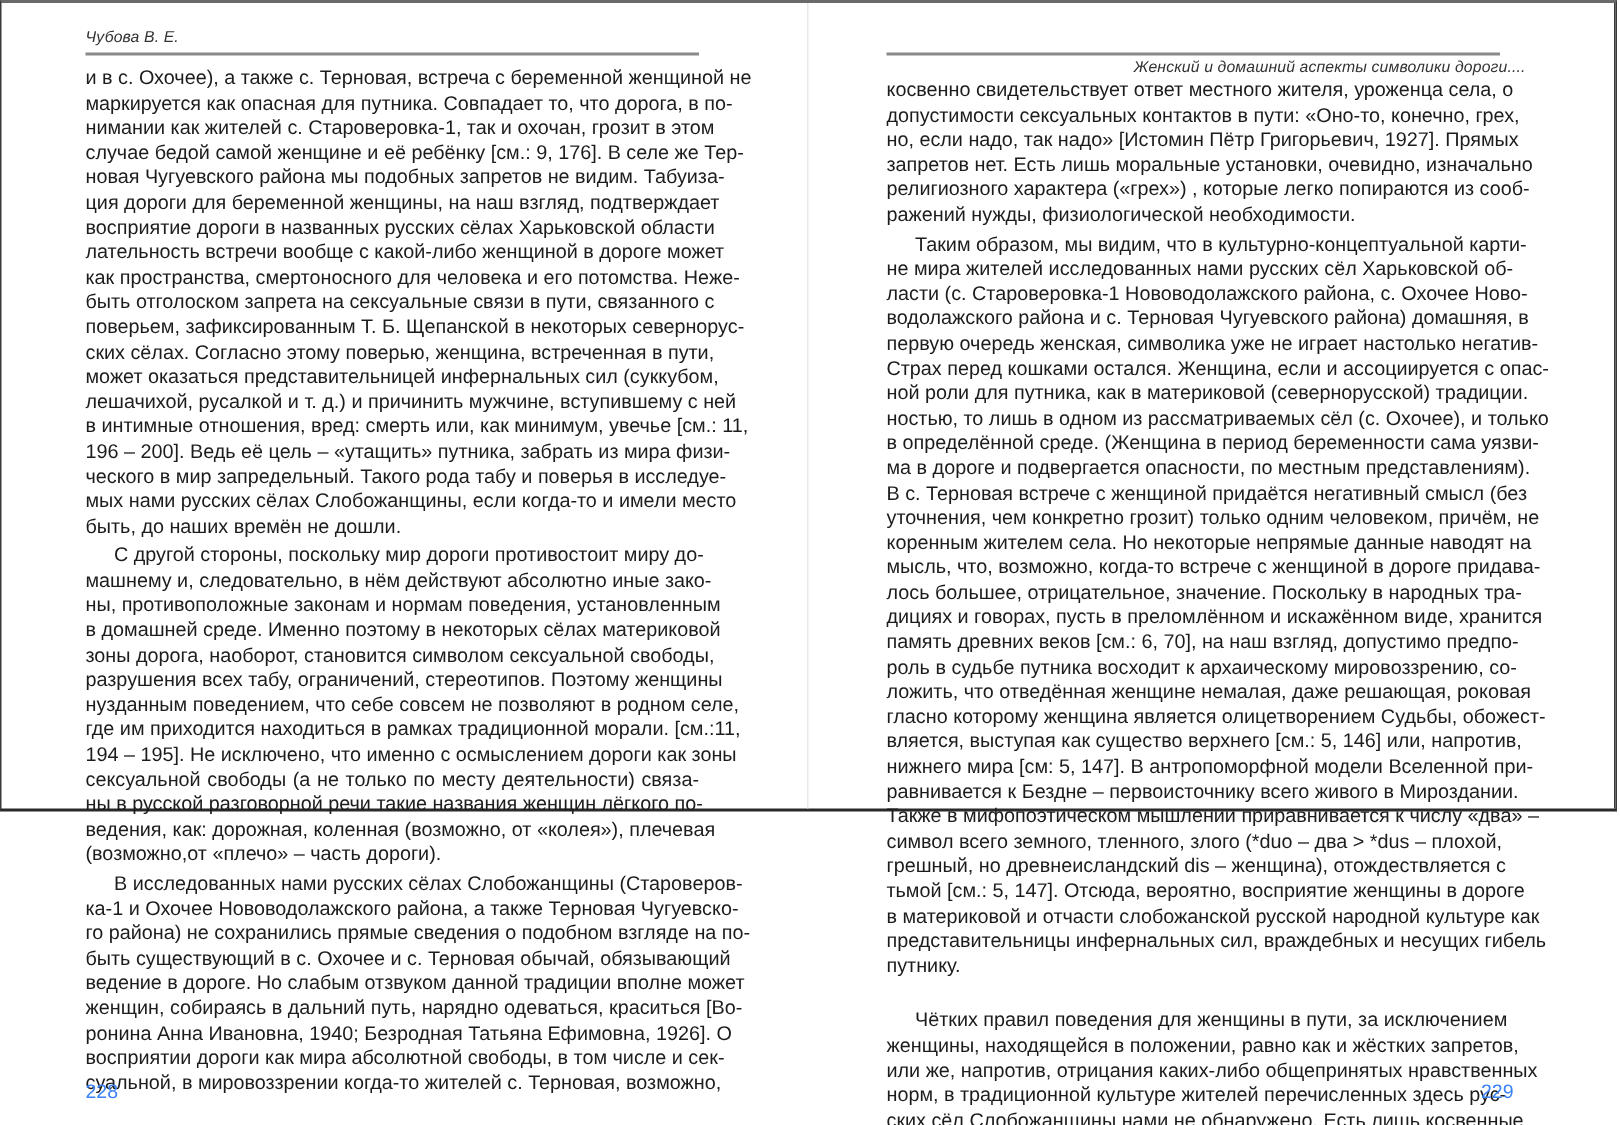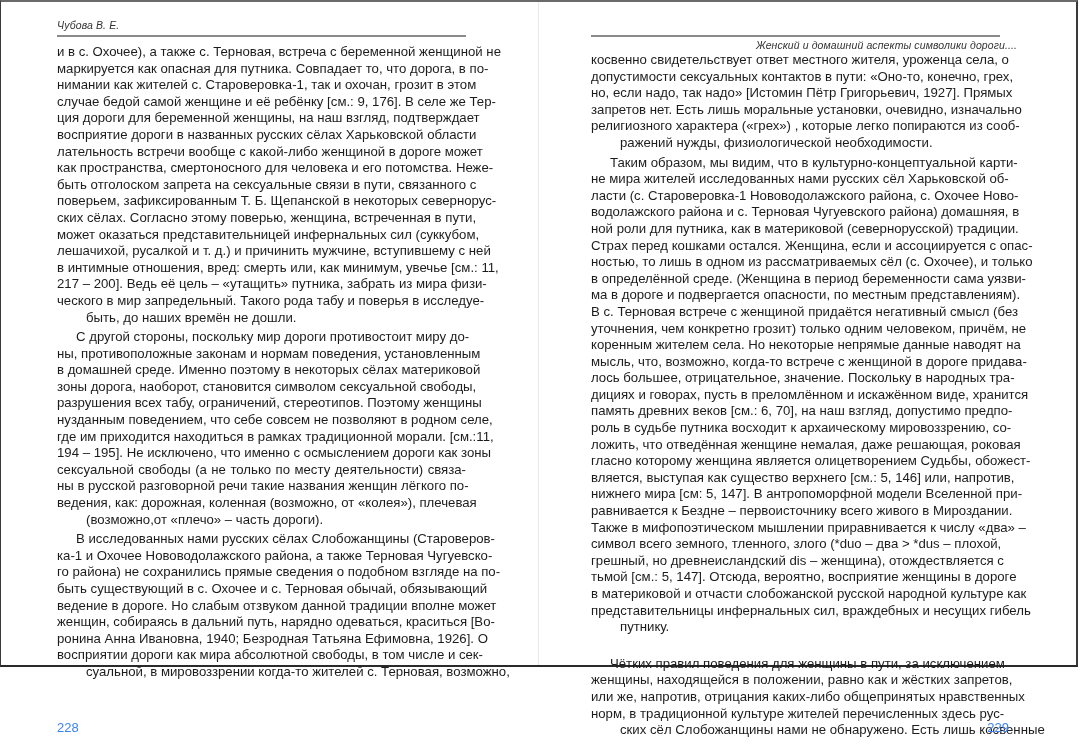--- a/index.html
+++ b/index.html
@@ -4,21 +4,21 @@
 <style>
   html, body { margin: 0; padding: 0; }
   body {
     width: 1080px; height: 750px; overflow: hidden;
     background: #ffffff;
     font-family: "Liberation Sans", sans-serif;
     color: #1a1a1a;
   }
   .spread {
     position: relative;
-    width: 1078px; height: 667px;
+    width: 1078px; height: 541px;
     border: 1px solid #3a3a3a;
     border-top: 2px solid #6a6a6a;
     border-bottom: 2px solid #2a2a2a;
     box-sizing: border-box;
     display: flex;
     background: #fff;
   }
   .page {
     position: relative;
     width: 539px; height: 100%;
@@ -50,21 +50,21 @@
     width: 409px;
     font-size: 13.2px;
     line-height: 16.6px;
     text-align: justify;
     color: #1c1c1c;
   }
   .page.left .body-text { left: 56px; }
   .page.right .body-text { left: 52px; top: 50px; }
   .body-text p { margin: 0 0 3px 0; }
   .body-text .line { display: block; text-align: justify; text-align-last: justify; white-space: nowrap; }
-  .body-text .line.last { text-align-last: left; margin-left: 29px; }
+  .body-text .line.last { text-align-last: left; }
   .body-text .it { }
   .page-number {
     position: absolute;
     top: 718px;
     font-size: 13px;
     color: #3b82f6;
   }
   .page.left .page-number { left: 56px; }
   .page.right .page-number { right: 67px; }
 </style>
@@ -74,36 +74,39 @@
 <div class="spread">
   <div class="page left">
     <div class="running-head">Чубова В. Е.</div>
     <div class="head-rule"></div>
     <div class="body-text" id="left-body">
         <p>
           <span class="line">и в с. Охочее), а также с. Терновая, встреча с беременной женщиной не</span>
           <span class="line">маркируется как опасная для путника. Совпадает то, что дорога, в по-</span>
           <span class="line">нимании как жителей с. Староверовка-1, так и охочан, грозит в этом</span>
           <span class="line">случае бедой самой женщине и её ребёнку [см.: 9, 176]. В селе же Тер-</span>
+          <span class="line">новая Чугуевского района мы подобных запретов не видим. Табуиза-</span>
           <span class="line">ция дороги для беременной женщины, на наш взгляд, подтверждает</span>
           <span class="line">восприятие дороги в названных русских сёлах Харьковской области</span>
           <span class="line">лательность встречи вообще с какой-либо женщиной в дороге может</span>
           <span class="line">как пространства, смертоносного для человека и его потомства. Неже-</span>
           <span class="line">быть отголоском запрета на сексуальные связи в пути, связанного с</span>
           <span class="line">поверьем, зафиксированным Т. Б. Щепанской в некоторых севернорус-</span>
           <span class="line">ских сёлах. Согласно этому поверью, женщина, встреченная в пути,</span>
           <span class="line">может оказаться представительницей инфернальных сил (суккубом,</span>
           <span class="line">лешачихой, русалкой и т. д.) и причинить мужчине, вступившему с ней</span>
           <span class="line">в интимные отношения, вред: смерть или, как минимум, увечье [см.: 11,</span>
-          <span class="line">217 – 200]. Ведь её цель – «утащить» путника, забрать из мира физи-</span>
+          <span class="line">196 – 200]. Ведь её цель – «утащить» путника, забрать из мира физи-</span>
           <span class="line">ческого в мир запредельный. Такого рода табу и поверья в исследуе-</span>
+          <span class="line">мых нами русских сёлах Слобожанщины, если когда-то и имели место</span>
           <span class="line last">быть, до наших времён не дошли.</span>
         </p>
         <p>
           <span class="line" style="padding-left: 19px;">С другой стороны, поскольку мир дороги противостоит миру до-</span>
+          <span class="line">машнему и, следовательно, в нём действуют абсолютно иные зако-</span>
           <span class="line">ны, противоположные законам и нормам поведения, установленным</span>
           <span class="line">в домашней среде. Именно поэтому в некоторых сёлах материковой</span>
           <span class="line">зоны дорога, наоборот, становится символом сексуальной свободы,</span>
           <span class="line">разрушения всех табу, ограничений, стереотипов. Поэтому женщины</span>
           <span class="line">нузданным поведением, что себе совсем не позволяют в родном селе,</span>
           <span class="line">где им приходится находиться в рамках традиционной морали. [см.:11,</span>
           <span class="line"><span>194 – 195]. </span><span class="it">Не исключено, что именно с осмыслением дороги как зоны</span></span>
           <span class="line"><span class="it">сексуальной свободы (а не только по месту деятельности) связа-</span></span>
           <span class="line"><span class="it">ны в русской разговорной речи такие названия женщин лёгкого по-</span></span>
           <span class="line"><span class="it">ведения, как: дорожная, коленная (возможно, от «колея»), плечевая</span></span>
@@ -133,22 +136,23 @@
           <span class="line">но, если надо, так надо» [Истомин Пётр Григорьевич, 1927]. Прямых</span>
           <span class="line">запретов нет. Есть лишь моральные установки, очевидно, изначально</span>
           <span class="line">религиозного характера («грех») , которые легко попираются из сооб-</span>
           <span class="line last">ражений нужды, физиологической необходимости.</span>
         </p>
         <p>
           <span class="line" style="padding-left: 19px;">Таким образом, мы видим, что в культурно-концептуальной карти-</span>
           <span class="line">не мира жителей исследованных нами русских сёл Харьковской об-</span>
           <span class="line">ласти (с. Староверовка-1 Нововодолажского района, с. Охочее Ново-</span>
           <span class="line">водолажского района и с. Терновая Чугуевского района) домашняя, в</span>
+          <span class="line">первую очередь женская, символика уже не играет настолько негатив-</span>
+          <span class="line">Страх перед кошками остался. Женщина, если и ассоциируется с опас-</span>
           <span class="line">ной роли для путника, как в материковой (севернорусской) традиции.</span>
-          <span class="line">Страх перед кошками остался. Женщина, если и ассоциируется с опас-</span>
           <span class="line">ностью, то лишь в одном из рассматриваемых сёл (с. Охочее), и только</span>
           <span class="line">в определённой среде. (Женщина в период беременности сама уязви-</span>
           <span class="line">ма в дороге и подвергается опасности, по местным представлениям).</span>
           <span class="line">В с. Терновая встрече с женщиной придаётся негативный смысл (без</span>
           <span class="line">уточнения, чем конкретно грозит) только одним человеком, причём, не</span>
           <span class="line">коренным жителем села. Но некоторые непрямые данные наводят на</span>
           <span class="line">мысль, что, возможно, когда-то встрече с женщиной в дороге придава-</span>
           <span class="line">лось большее, отрицательное, значение. Поскольку в народных тра-</span>
           <span class="line">дициях и говорах, пусть в преломлённом и искажённом виде, хранится</span>
           <span class="line">память древних веков [см.: 6, 70], на наш взгляд, допустимо предпо-</span>

